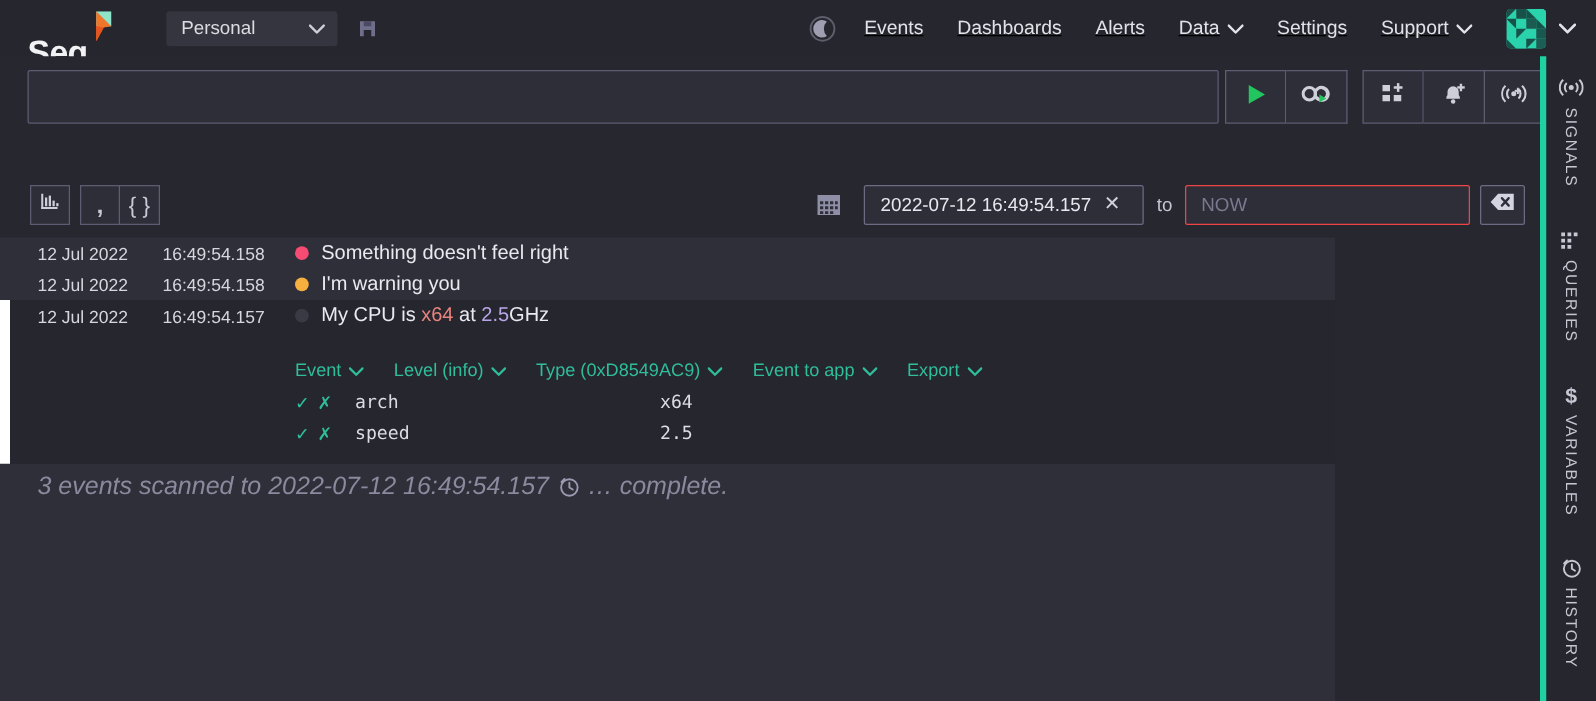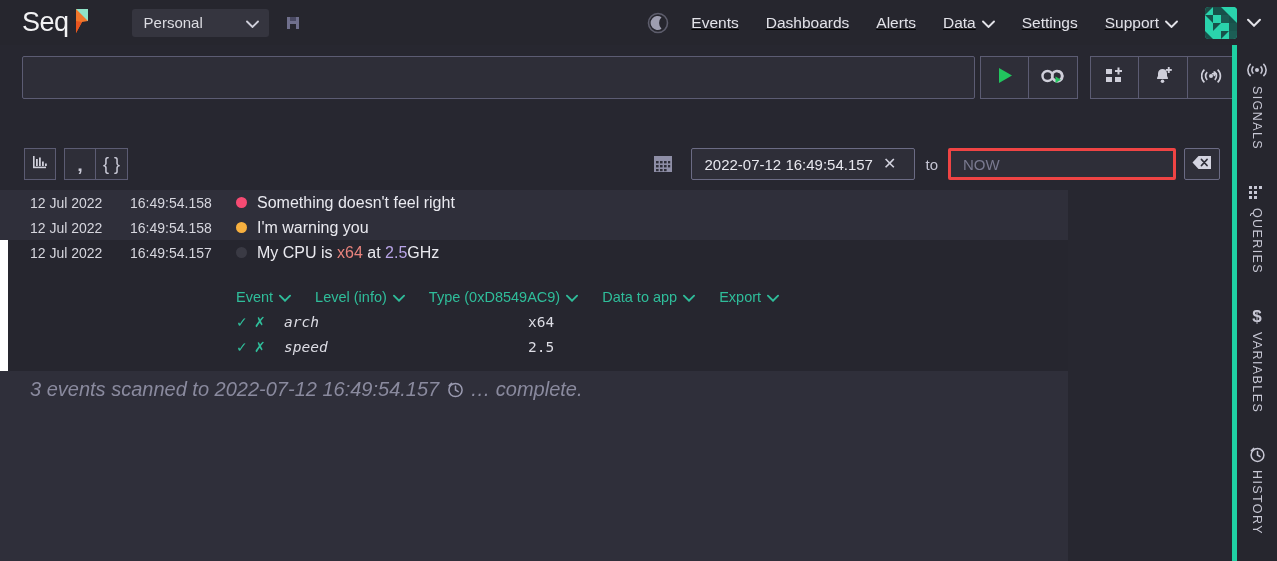--- a/index.html
+++ b/index.html
@@ -15,22 +15,22 @@
   .topnav {
     position: absolute; left: 0; top: 0; width: 1277px; height: 45px;
     background: #26262e;
     display: flex; align-items: center;
   }
   .brand {
     display: flex; align-items: flex-start;
     margin-left: 22px; height: 45px; padding-top: 7px;
   }
   .brand-text {
-    font-size: 27px; font-weight: normal; color: #f2f2f4;
-    letter-spacing: -0.5px; line-height: 30px;
+    font-size: 27px; font-weight: bold; color: #f2f2f4;
+    letter-spacing: -0.5px; line-height: 30px; margin-top: 20px;
   }
   .brand-flag { width: 16px; height: 24px; margin-left: 5px; margin-top: 2px; }
 
   .workspace {
     margin-left: 42px; height: 28px;
     background: #35353f; border-radius: 3px;
     display: flex; align-items: center; padding: 0 10px 0 12px;
     color: #dcdce2; font-size: 15px; cursor: pointer; gap: 36px;
   }
   .chev { margin-left: 7px; display: inline-block; }
@@ -102,21 +102,21 @@
     display: flex; align-items: center; padding: 0 8px 0 12px;
     color: #e7e7ee; font-size: 15px; cursor: text;
   }
   .date-clear {
     margin-left: 10px; color: #d2d2de; font-size: 16px; cursor: pointer;
     line-height: 14px;
   }
   .to-label { color: #c4c4d2; font-size: 15px; margin: 0 10px; }
   .nowfield {
     width: 228px; height: 32px;
-    background: #2e2e38; border: 3px solid #ef4444; border-radius: 2px;
+    background: #2e2e38; border: 1px solid #ef4444; border-radius: 2px;
     display: flex; align-items: center; padding: 0 12px;
     color: #79798f; font-size: 15px; cursor: text;
   }
   .clearbtn {
     width: 36px; height: 32px; margin-left: 8px;
     background: #2e2e38; border: 1px solid #6b6b84; border-radius: 2px;
     display: flex; align-items: center; justify-content: center; cursor: pointer;
   }
 
   
@@ -154,21 +154,21 @@
   .act .chev { margin-left: 6px; }
 
   .proptable { padding-left: 236px; margin-top: 4px; }
   .proprow { display: flex; align-items: center; height: 25px; }
   .p-ok, .p-no {
     color: #2fbd9a; font-size: 14px; width: 18px; cursor: pointer;
     display: inline-block;
   }
   .p-name {
     font-family: "DejaVu Sans Mono", monospace; font-size: 14.5px;
-    color: #dcdce4; margin-left: 12px; width: 244px; font-style: italic;
+    color: #dcdce4; margin-left: 12px; width: 244px;
   }
   .p-val {
     font-family: "DejaVu Sans Mono", monospace; font-size: 14.5px;
     color: #dcdce4;
   }
 
   .statusline {
     display: flex; align-items: center; padding-left: 30px;
     height: 28px; margin-top: 4px;
     color: #8a8a9e; font-size: 20px; font-style: italic;
@@ -466,21 +466,21 @@
       </div>
       <div class="act">
         <span>Type (0xD8549AC9)</span>
         <span class="chev">
           <svg width="12" height="8" viewBox="0 0 13 8">
               <path d="M1 1.5 L6.5 7 L12 1.5" stroke="#2fbd9a" stroke-width="2" fill="none" stroke-linecap="round"></path>
             </svg>
         </span>
       </div>
       <div class="act">
-        <span>Data to app</span>
+        <span>Event to app</span>
         <span class="chev">
           <svg width="12" height="8" viewBox="0 0 13 8">
               <path d="M1 1.5 L6.5 7 L12 1.5" stroke="#2fbd9a" stroke-width="2" fill="none" stroke-linecap="round"></path>
             </svg>
         </span>
       </div>
       <div class="act">
         <span>Export</span>
         <span class="chev">
           <svg width="12" height="8" viewBox="0 0 13 8">

